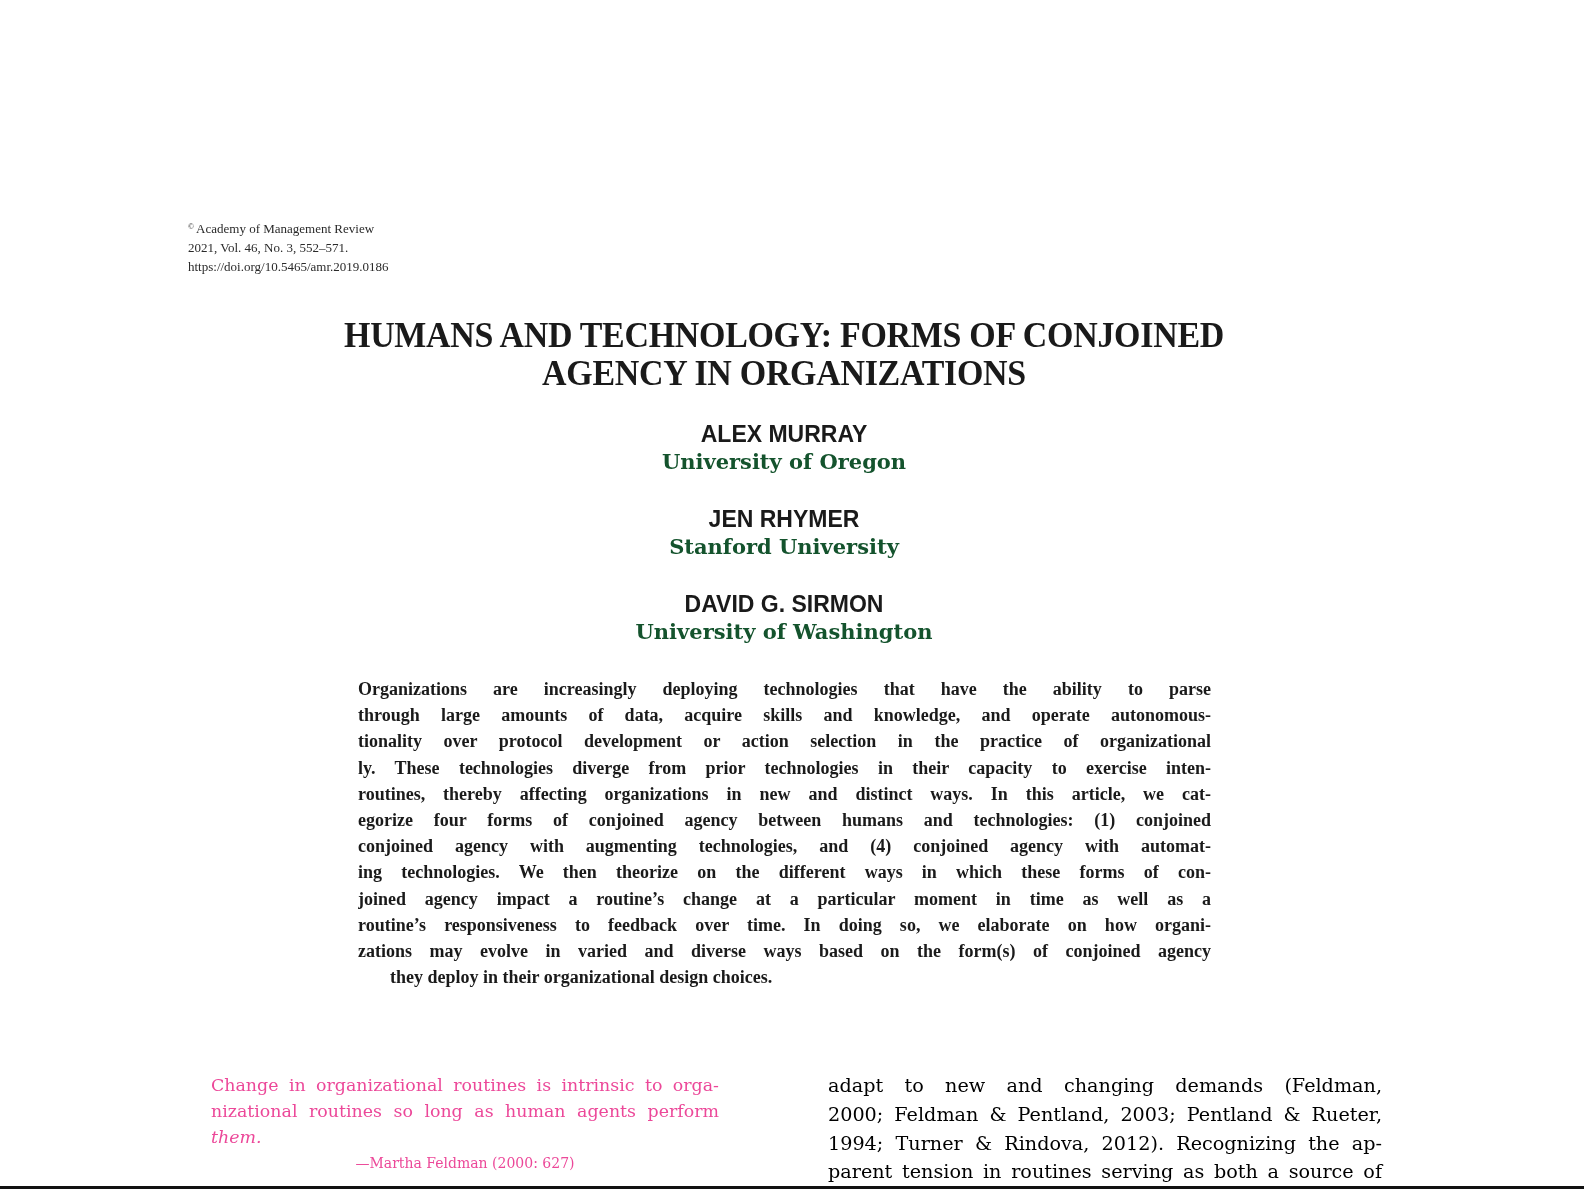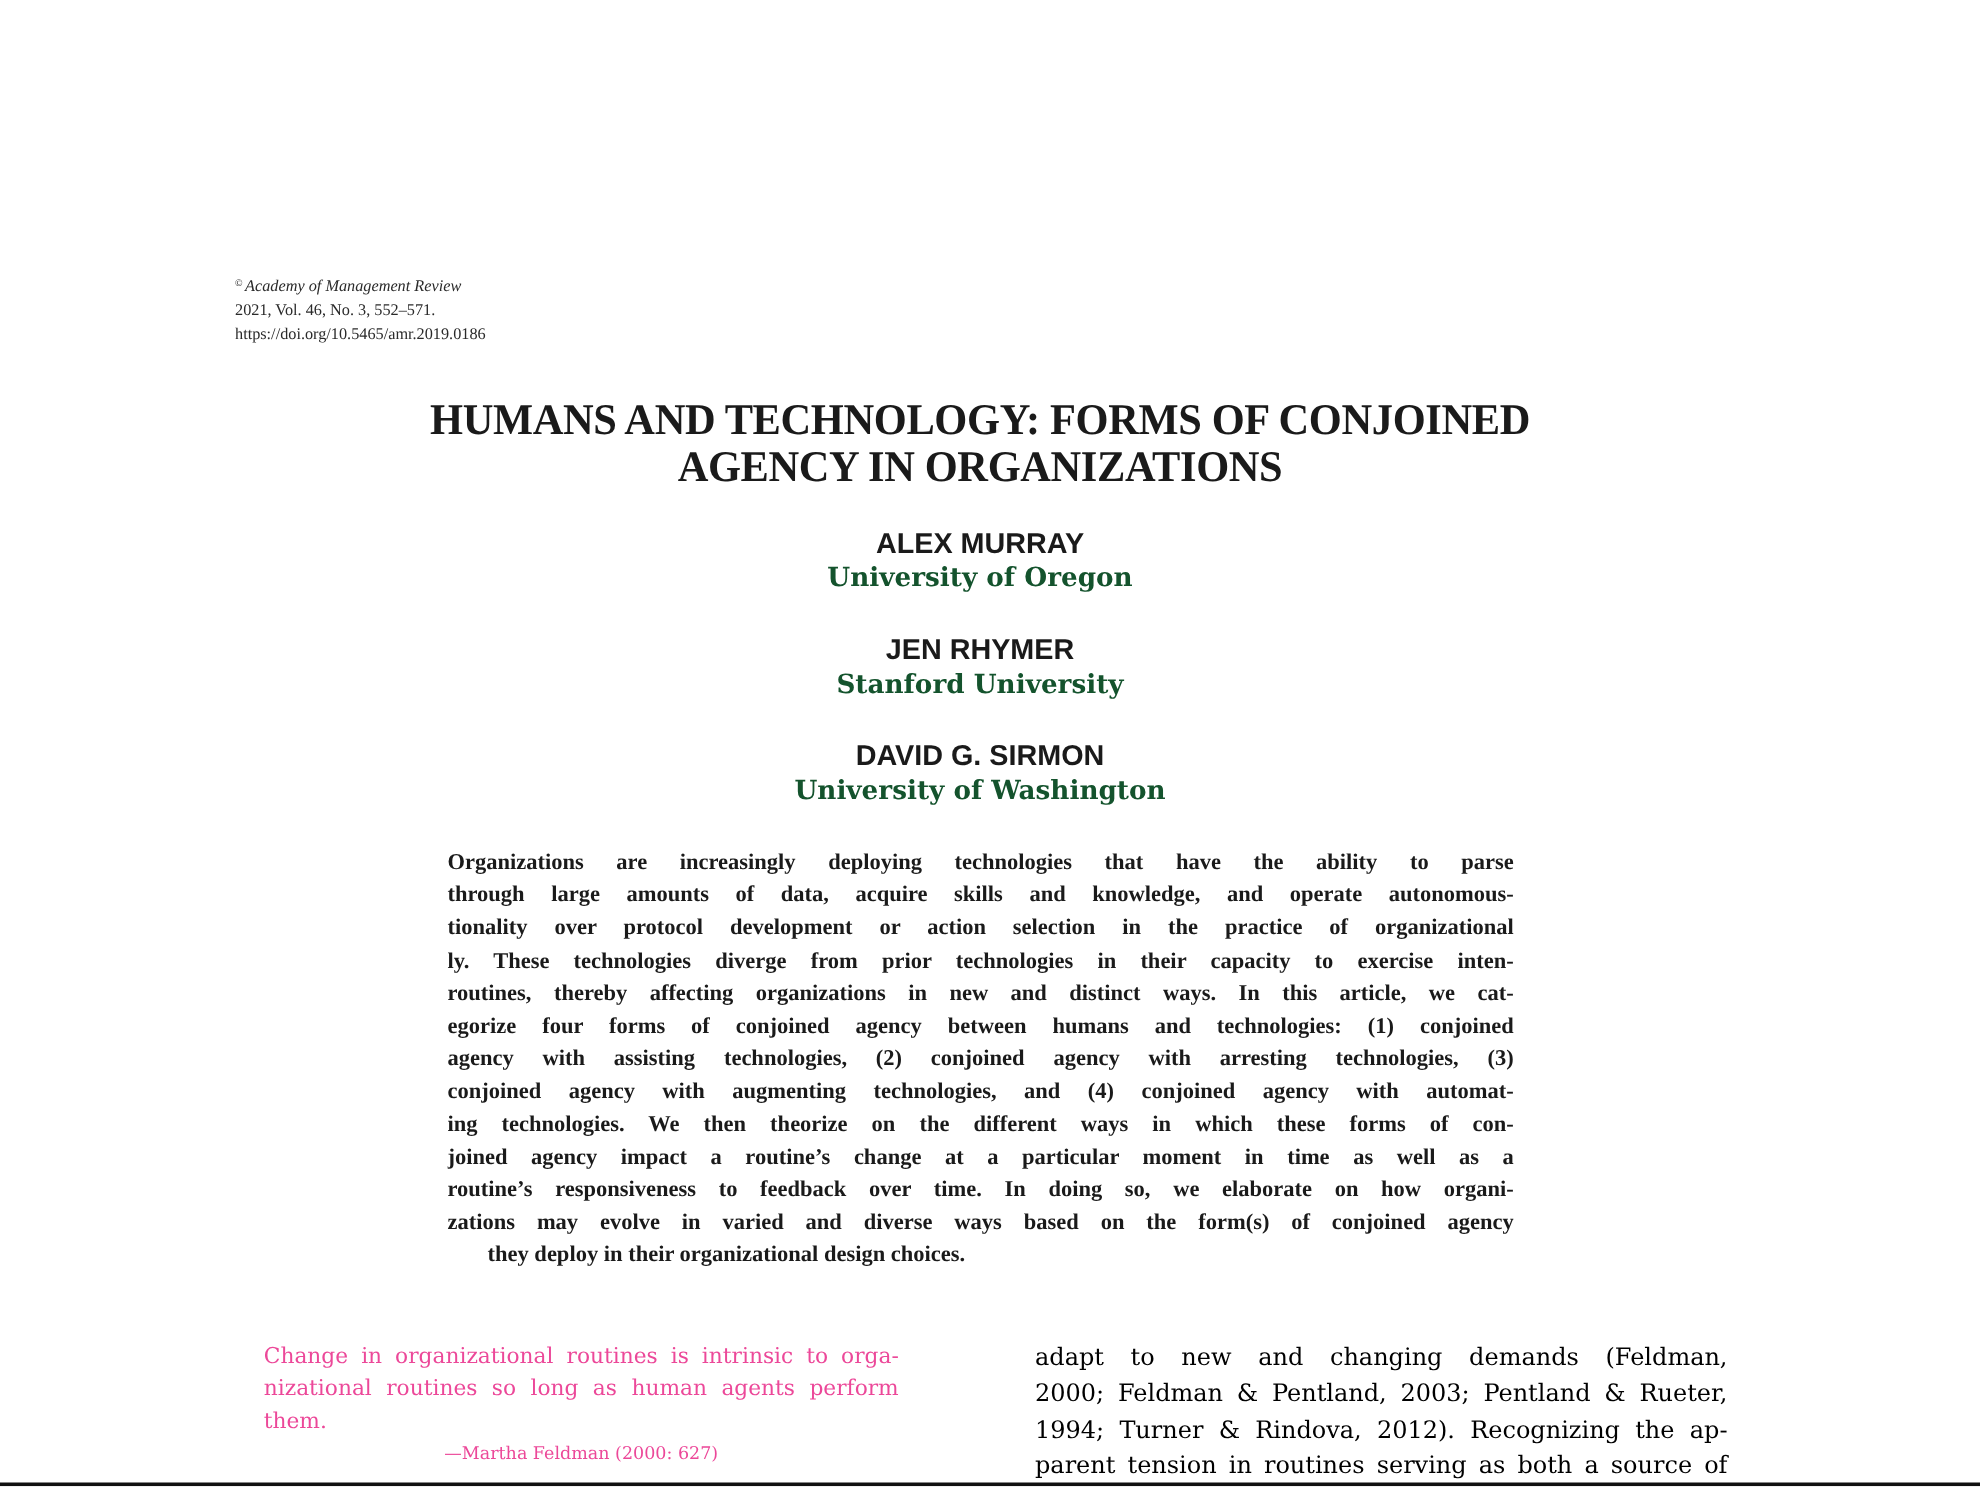--- a/index.html
+++ b/index.html
@@ -18,21 +18,21 @@
     .meta {
       position: absolute;
       left: 188px;
       top: 217px;
       font-family: "Liberation Serif", serif;
       font-size: 13px;
       line-height: 19px;
       color: #2a2a2a;
     }
     .meta .copy { font-size: 8px; vertical-align: 4px; margin-right: 2px; }
-    .meta .journal { font-style: italic; }
+    .meta .journal { }
     .title {
       position: absolute;
       left: 0;
       width: 1568px;
       top: 317px;
       text-align: center;
       font-family: "Liberation Serif", serif;
       font-weight: bold;
       font-size: 35px;
       line-height: 38px;
@@ -90,21 +90,21 @@
       font-size: 17.4px;
       line-height: 26px;
       color: #ec4899;
     }
     .col-left .line {
       display: block;
       white-space: nowrap;
       text-align: justify;
       text-align-last: justify;
     }
-    .col-left .line.last { text-align-last: left; }
+    .col-left .line.last { text-align-last: left; font-style: italic; }
     .epigraph-attr {
       display: block;
       text-align: center;
       font-family: "DejaVu Serif", serif;
       font-size: 14px;
       line-height: 26px;
     }
     .col-right {
       position: absolute;
       left: 828px;
@@ -169,21 +169,20 @@
   </div>
 </div>
 
 <div class="abstract">
   <span class="line">Organizations are increasingly deploying technologies that have the ability to parse</span>
   <span class="line">through large amounts of data, acquire skills and knowledge, and operate autonomous-</span>
   <span class="line">tionality over protocol development or action selection in the practice of organizational</span>
   <span class="line">ly. These technologies diverge from prior technologies in their capacity to exercise inten-</span>
   <span class="line">routines, thereby affecting organizations in new and distinct ways. In this article, we cat-</span>
   <span class="line">egorize four forms of conjoined agency between humans and technologies: (1) conjoined</span>
-  <span class="line">agency with assisting technologies, (2) conjoined agency with arresting technologies, (3)</span>
   <span class="line">conjoined agency with augmenting technologies, and (4) conjoined agency with automat-</span>
   <span class="line">ing technologies. We then theorize on the different ways in which these forms of con-</span>
   <span class="line">joined agency impact a routine’s change at a particular moment in time as well as a</span>
   <span class="line">routine’s responsiveness to feedback over time. In doing so, we elaborate on how organi-</span>
   <span class="line">zations may evolve in varied and diverse ways based on the form(s) of conjoined agency</span>
   <span class="line last">they deploy in their organizational design choices.</span>
 </div>
 
 <div class="col-left">
   <span class="line">Change in organizational routines is intrinsic to orga-</span>

